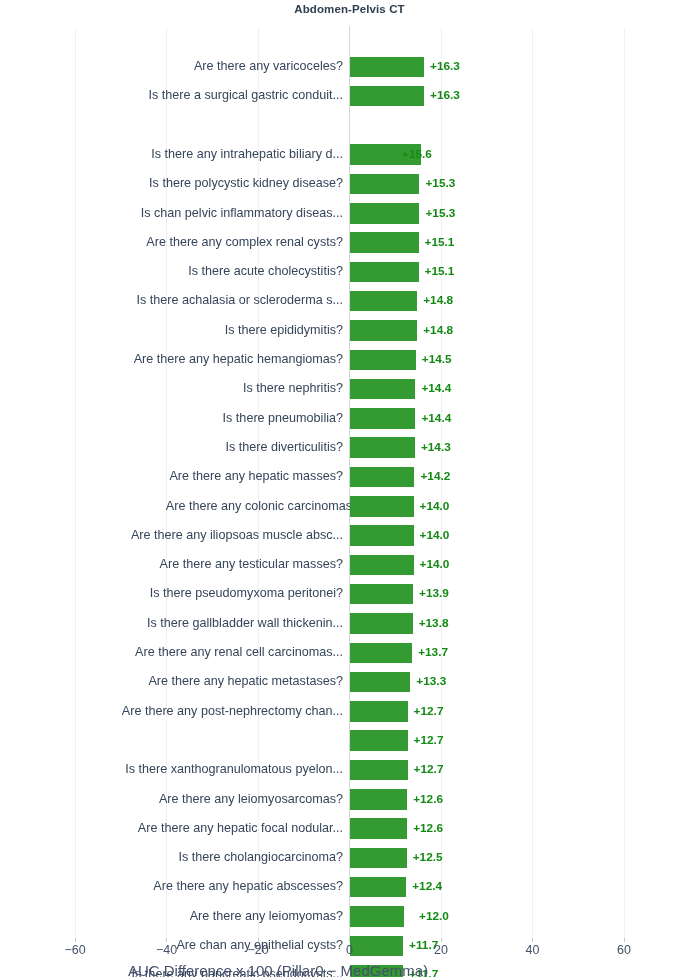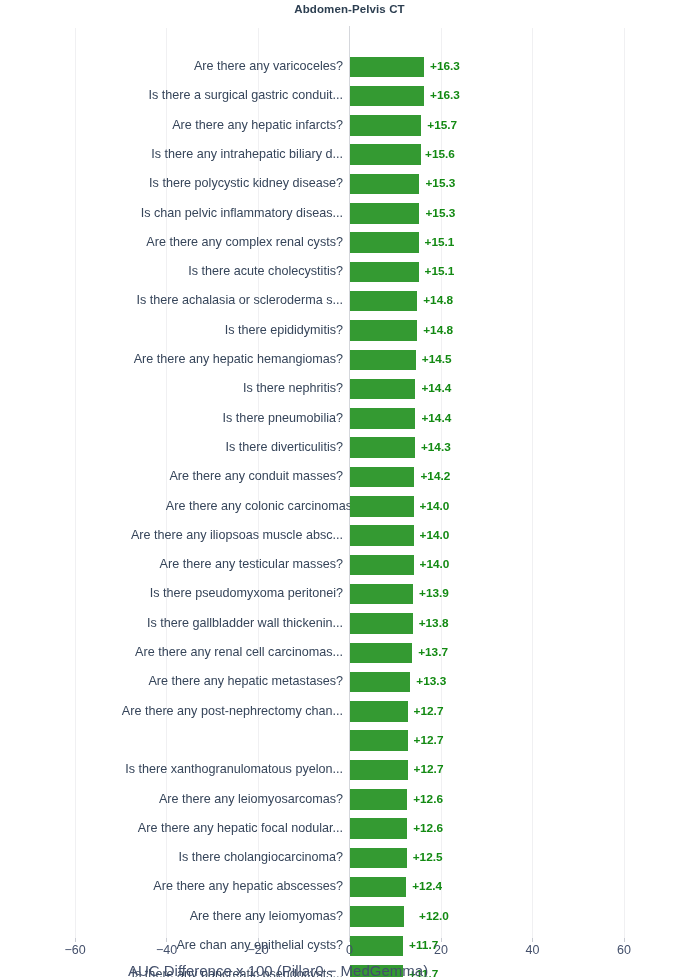--- a/index.html
+++ b/index.html
@@ -147,29 +147,24 @@
       <div class="bar-row" style="top: 52px;">
         <div class="row-label">Are there any varicoceles?</div>
         <div class="bar" style="left: 349.5px; width: 74.5725px; background: rgb(52, 154, 50);"></div>
         <div class="bar-value" style="left: 430.072px; color: rgb(19, 138, 19);">+16.3</div>
       </div>
       <div class="bar-row" style="top: 81.3px;">
         <div class="row-label">Is there a surgical gastric conduit...</div>
         <div class="bar" style="left: 349.5px; width: 74.5725px; background: rgb(52, 154, 50);"></div>
         <div class="bar-value" style="left: 430.072px; color: rgb(19, 138, 19);">+16.3</div>
       </div>
-      <div class="bar-row" style="top: 110.6px;">
-        <div class="row-label">Are there any hepatic infarcts?</div>
-        <div class="bar" style="left: 349.5px; width: 71.8275px; background: rgb(52, 154, 50);"></div>
-        <div class="bar-value" style="left: 427.327px; color: rgb(19, 138, 19);">+15.7</div>
-      </div>
       <div class="bar-row" style="top: 139.9px;">
         <div class="row-label">Is there any intrahepatic biliary d...</div>
         <div class="bar" style="left: 349.5px; width: 71.37px; background: rgb(52, 154, 50);"></div>
-        <div class="bar-value" style="left: 425px; color: rgb(19, 138, 19);">+15.6</div>
+        <div class="bar-value" style="left: 402px; color: rgb(19, 138, 19);">+15.6</div>
       </div>
       <div class="bar-row" style="top: 169.2px;">
         <div class="row-label">Is there polycystic kidney disease?</div>
         <div class="bar" style="left: 349.5px; width: 69.9975px; background: rgb(52, 154, 50);"></div>
         <div class="bar-value" style="left: 425.498px; color: rgb(19, 138, 19);">+15.3</div>
       </div>
       <div class="bar-row" style="top: 198.5px;">
         <div class="row-label">Is chan pelvic inflammatory diseas...</div>
         <div class="bar" style="left: 349.5px; width: 69.9975px; background: rgb(52, 154, 50);"></div>
         <div class="bar-value" style="left: 425.498px; color: rgb(19, 138, 19);">+15.3</div>
@@ -208,21 +203,21 @@
         <div class="row-label">Is there pneumobilia?</div>
         <div class="bar" style="left: 349.5px; width: 65.88px; background: rgb(52, 154, 50);"></div>
         <div class="bar-value" style="left: 421.38px; color: rgb(19, 138, 19);">+14.4</div>
       </div>
       <div class="bar-row" style="top: 432.9px;">
         <div class="row-label">Is there diverticulitis?</div>
         <div class="bar" style="left: 349.5px; width: 65.4225px; background: rgb(52, 154, 50);"></div>
         <div class="bar-value" style="left: 420.923px; color: rgb(19, 138, 19);">+14.3</div>
       </div>
       <div class="bar-row" style="top: 462.2px;">
-        <div class="row-label">Are there any conduit masses?</div>
+        <div class="row-label">Are there any hepatic masses?</div>
         <div class="bar" style="left: 349.5px; width: 64.965px; background: rgb(52, 154, 50);"></div>
         <div class="bar-value" style="left: 420.465px; color: rgb(19, 138, 19);">+14.2</div>
       </div>
       <div class="bar-row" style="top: 491.5px; padding-left: 16px;">
         <div class="row-label">Are there any colonic carcinomas?</div>
         <div class="bar" style="left: 349.5px; width: 64.05px; background: rgb(52, 154, 50);"></div>
         <div class="bar-value" style="left: 419.55px; color: rgb(19, 138, 19);">+14.0</div>
       </div>
       <div class="bar-row" style="top: 520.8px;">
         <div class="row-label">Are there any iliopsoas muscle absc...</div>

